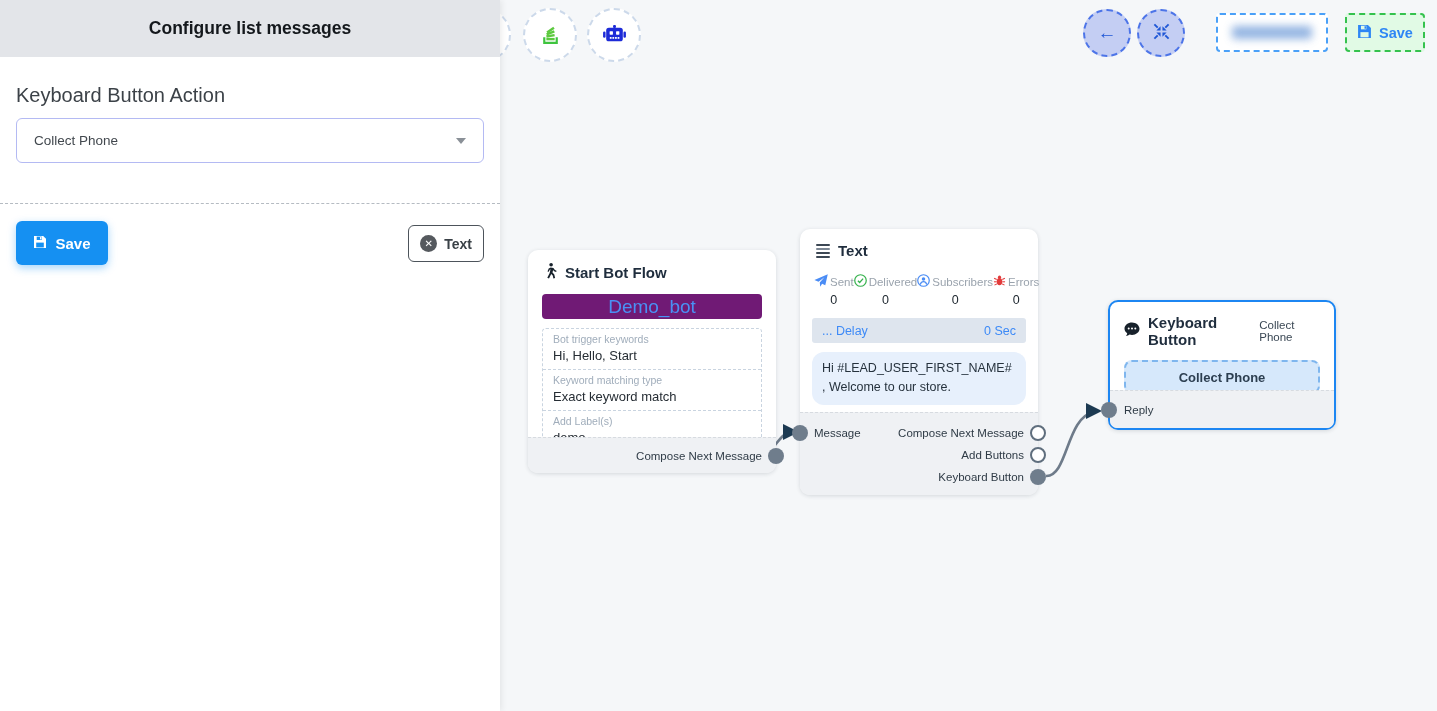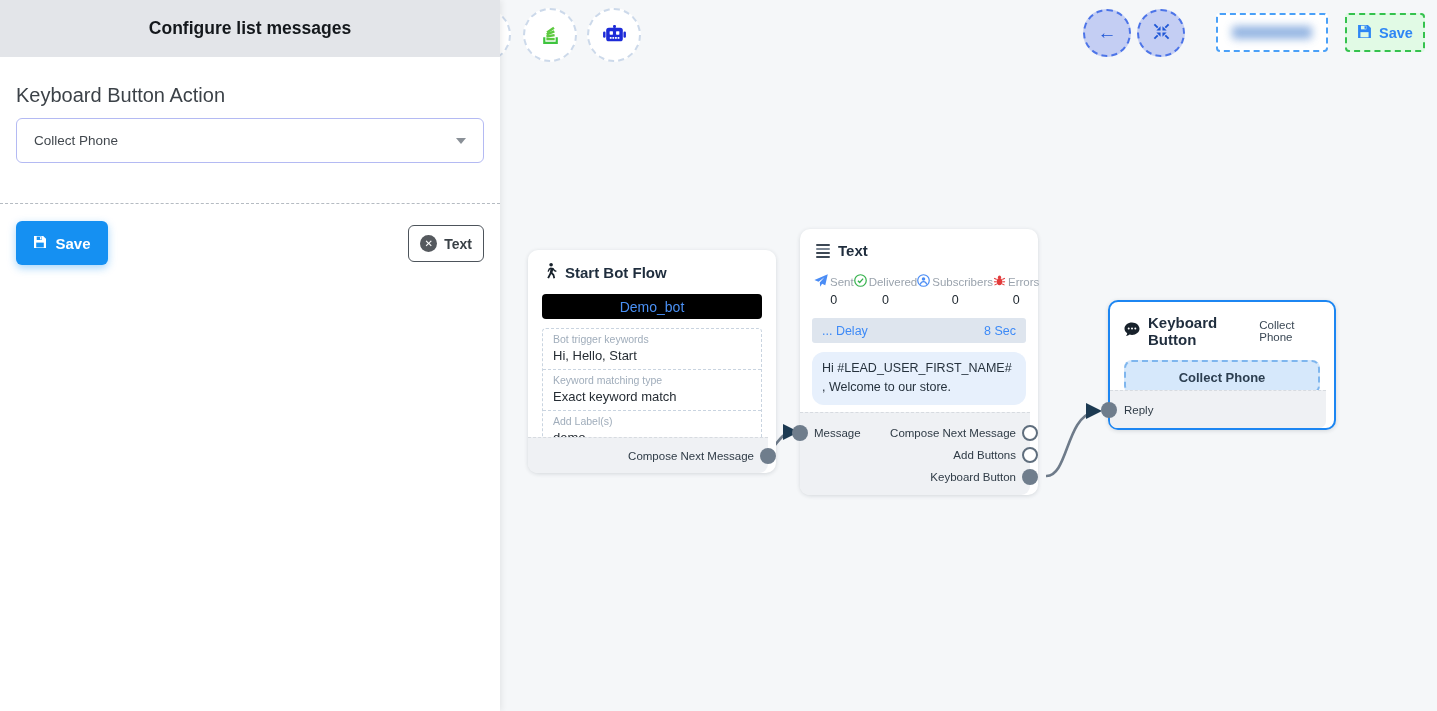--- a/index.html
+++ b/index.html
@@ -30,30 +30,30 @@
   .wires { position:absolute; inset:0; z-index:1; pointer-events:none; }
 
   
   .node { position:absolute; background:#fff; border-radius:10px; box-shadow:0 1px 4px rgba(25,39,52,.15); z-index:2; }
   .node-start    { left:528px;  top:250px; width:248px; height:223px; }
   .node-text     { left:800px;  top:229px; width:238px; height:266px; }
   .node-keyboard { left:1108px; top:300px; width:228px; height:130px; border:2px solid #1c86f2; }
 
   .node-header { display:flex; align-items:center; gap:8px; padding:13px 16px 8px; font-size:15px; font-weight:700; color:#1f2d3d; }
 
-  .node-footer { position:absolute; left:0; right:8px; bottom:0; background:#eff1f4;
+  .node-footer { position:absolute; left:0; right:0; bottom:0; background:#eff1f4;
     border-top:1px dashed #d7dbe0; border-radius:0 0 9px 9px;margin-top:12px; }
 
   .dot { position:absolute; width:16px; height:16px; border-radius:50%; cursor:pointer; }
   .dot.filled { background:#6f7d8c; }
   .dot.hollow { background:#fff; border:2.5px solid #5f6e7d; }
 
   
-  .demo-box { margin:4px 14px 9px; background:#000000; border-radius:4px; height:25px;
-    display:flex; align-items:center; justify-content:center; font-size:14px; color:#4a90f4; cursor:pointer; }
+  .demo-box { margin:4px 14px 9px; background:#701a75; border-radius:4px; height:25px;
+    display:flex; align-items:center; justify-content:center; font-size:19px; color:#4a90f4; cursor:pointer; }
   .details { margin:0 14px; border:1px dashed #c9d4e0; border-radius:4px; background:#fff; }
   .detail-row { padding:4px 10px 6px; border-bottom:1px dashed #c9d4e0; }
   .detail-row:last-child { border-bottom:none; }
   .detail-label { font-size:10.5px; color:#a0adbb; margin-bottom:3px; }
   .detail-value { font-size:13px; color:#262d34; }
   .start-footer { height:36px; display:flex; align-items:center; justify-content:flex-end;
     padding:0 14px; font-size:11.5px; color:#2f3b46; }
   .start-footer .dot { right:-8px; top:50%; margin-top:-8px; }
 
   
@@ -279,21 +279,21 @@
                 </g>
               </svg>
           </span>
           <span>Errors</span>
         </span>
         <span class="stat-value">0</span>
       </div>
     </div>
     <div class="delay-row">
       <span>... Delay</span>
-      <span>8 Sec</span>
+      <span>0 Sec</span>
     </div>
     <div class="msg-box">Hi  #LEAD_USER_FIRST_NAME# , Welcome to our store.</div>
     <div class="node-footer text-footer">
       <div class="in-row">
         <span class="dot filled"></span>
         <span>Message</span>
       </div>
       <div class="out-col">
         <div class="out-row">
           <span>Compose Next Message</span>

